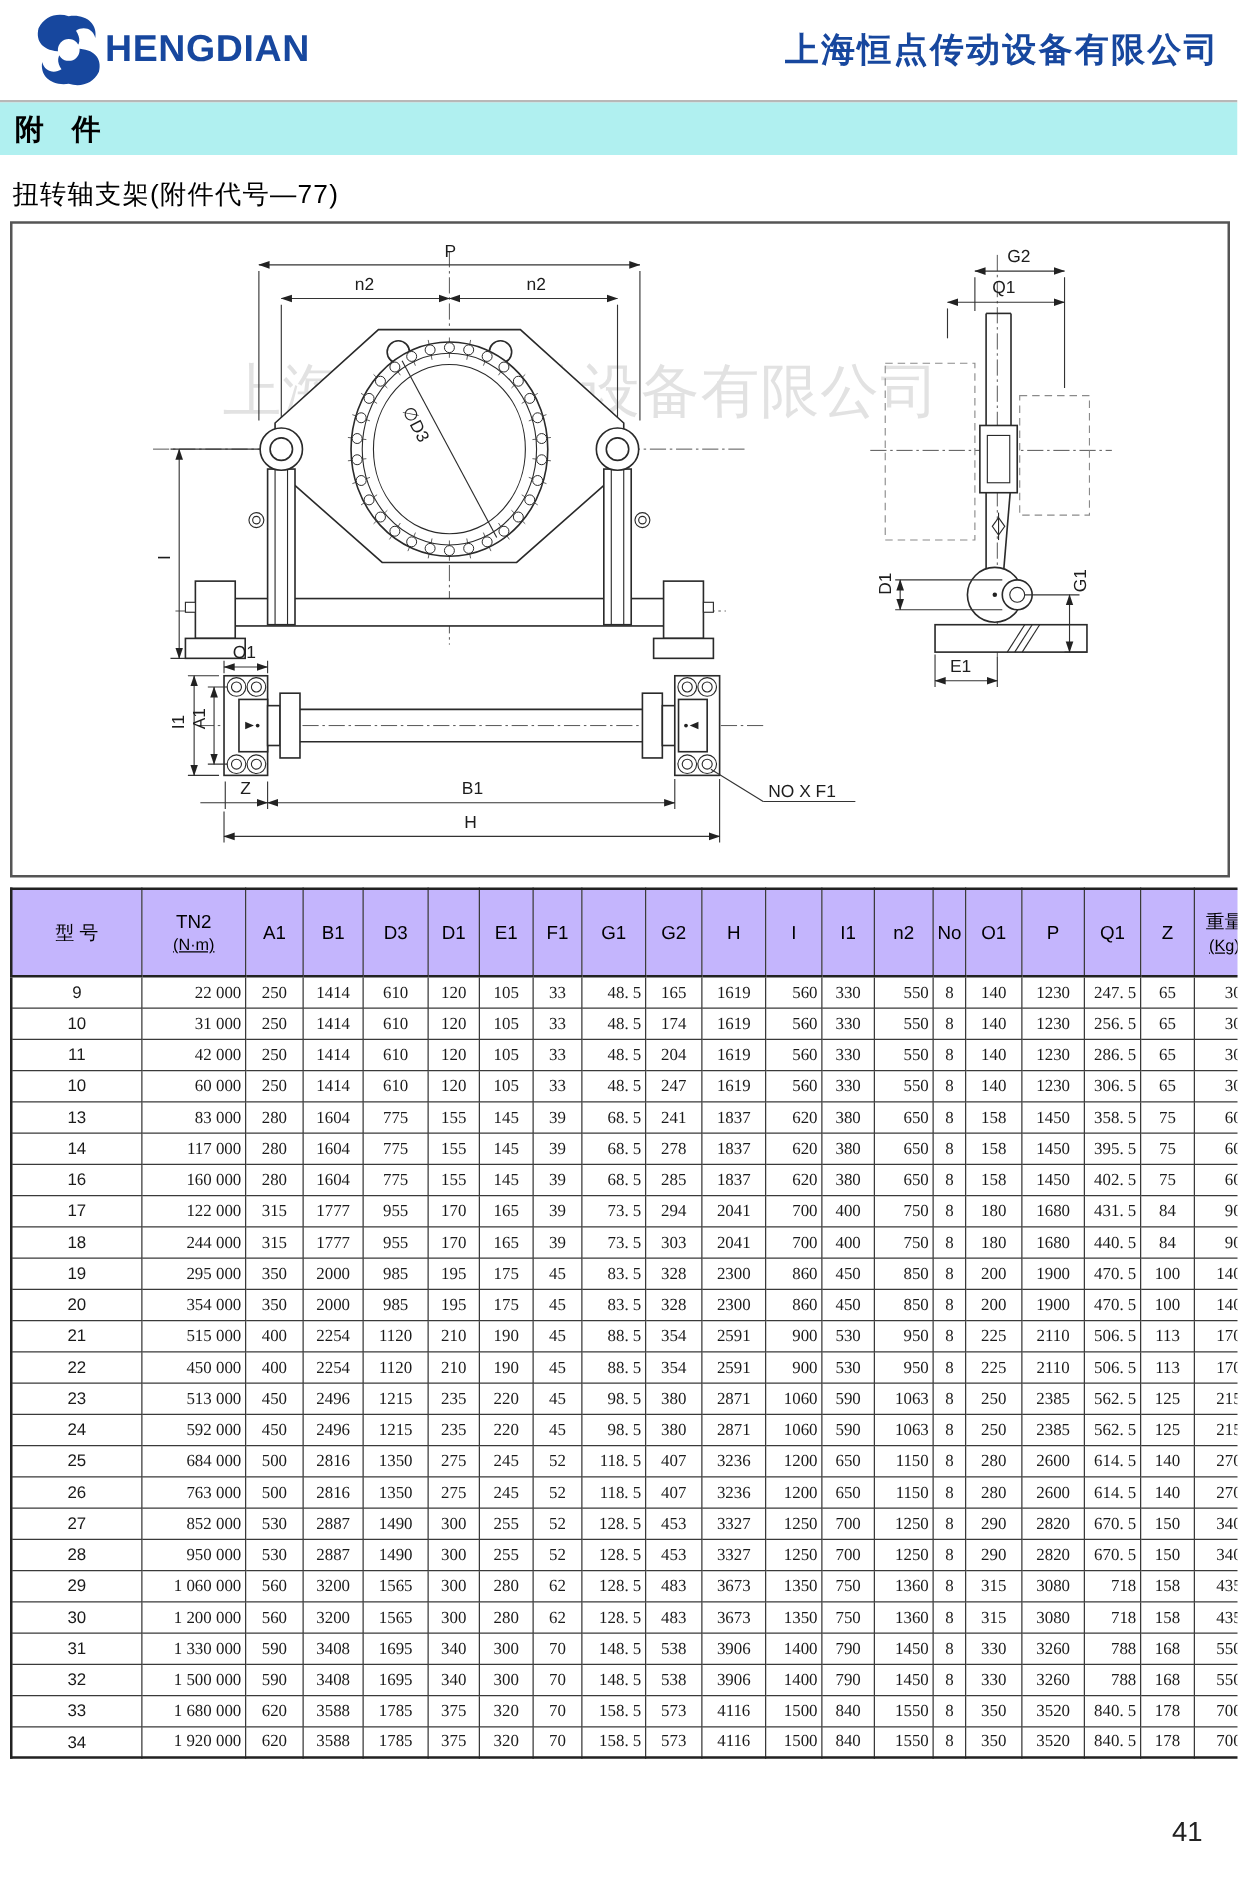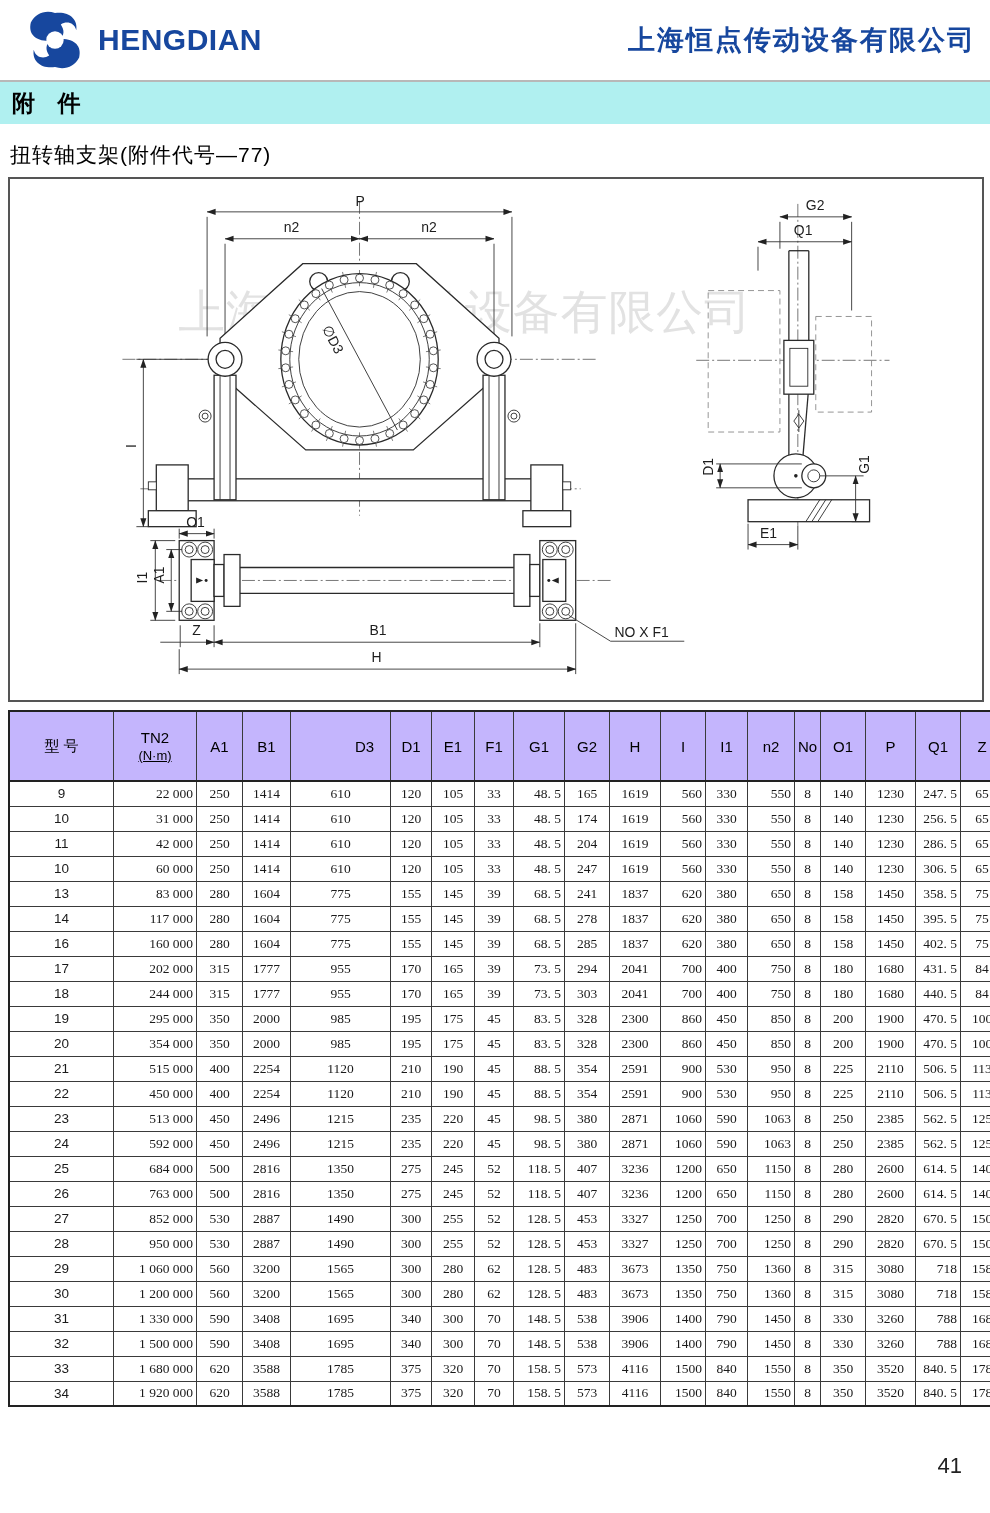--- a/index.html
+++ b/index.html
@@ -1,21 +1,21 @@
 <!DOCTYPE html>
 <html><head>
 <meta charset="utf-8">
 <style>
   html,body{margin:0;padding:0;background:#fff;}
   body{width:990px;height:1513px;position:relative;font-family:"Liberation Sans",sans-serif;color:#111;overflow:hidden;}
 
   
   .header{height:82px;display:flex;align-items:center;justify-content:space-between;
           padding:0 14px 0 26px;border-bottom:2px solid #b8b8b8;box-sizing:border-box;}
-  .logo-wrap{display:flex;align-items:center;gap:14px;}
+  .logo-wrap{display:flex;align-items:center;}
   .logo-mark{width:58px;height:62px;}
   .logo-text{font-size:30px;font-weight:bold;color:#17479e;letter-spacing:.5px;}
   .company{font-size:27px;font-weight:bold;color:#17479e;font-family:"Liberation Serif","DejaVu Serif",serif;letter-spacing:2px;}
 
   
   .section-bar{height:42px;line-height:42px;background:#b0f0f0;
                font-size:23px;font-weight:bold;letter-spacing:8px;padding-left:12px;color:#000;}
   .subtitle{margin:17px 0 8px 10px;font-size:21px;letter-spacing:1px;color:#000;}
 
   
@@ -327,21 +327,21 @@
         <th style="width: 82px;">
           <div>TN2</div>
           <div class="sub">(N·m)</div>
         </th>
         <th style="width: 45px;">
           <div>A1</div>
         </th>
         <th style="width: 47px;">
           <div>B1</div>
         </th>
-        <th style="width: 51px; padding-left: 48px;">
+        <th style="width: 51px;">
           <div>D3</div>
         </th>
         <th style="width: 40px;">
           <div>D1</div>
         </th>
         <th style="width: 42px;">
           <div>E1</div>
         </th>
         <th style="width: 38px;">
           <div>F1</div>
@@ -535,21 +535,21 @@
         <td class="al-right">650</td>
         <td class="al-center">8</td>
         <td class="al-center">158</td>
         <td class="al-center">1450</td>
         <td class="al-right">402. 5</td>
         <td class="al-center">75</td>
         <td class="al-right">600</td>
       </tr>
       <tr>
         <td class="al-center model">17</td>
-        <td class="al-right">202 000</td>
+        <td class="al-right">122 000</td>
         <td class="al-center">315</td>
         <td class="al-center">1777</td>
         <td class="al-center">955</td>
         <td class="al-center">170</td>
         <td class="al-center">165</td>
         <td class="al-center">39</td>
         <td class="al-right">73. 5</td>
         <td class="al-center">294</td>
         <td class="al-center">2041</td>
         <td class="al-right">700</td>

